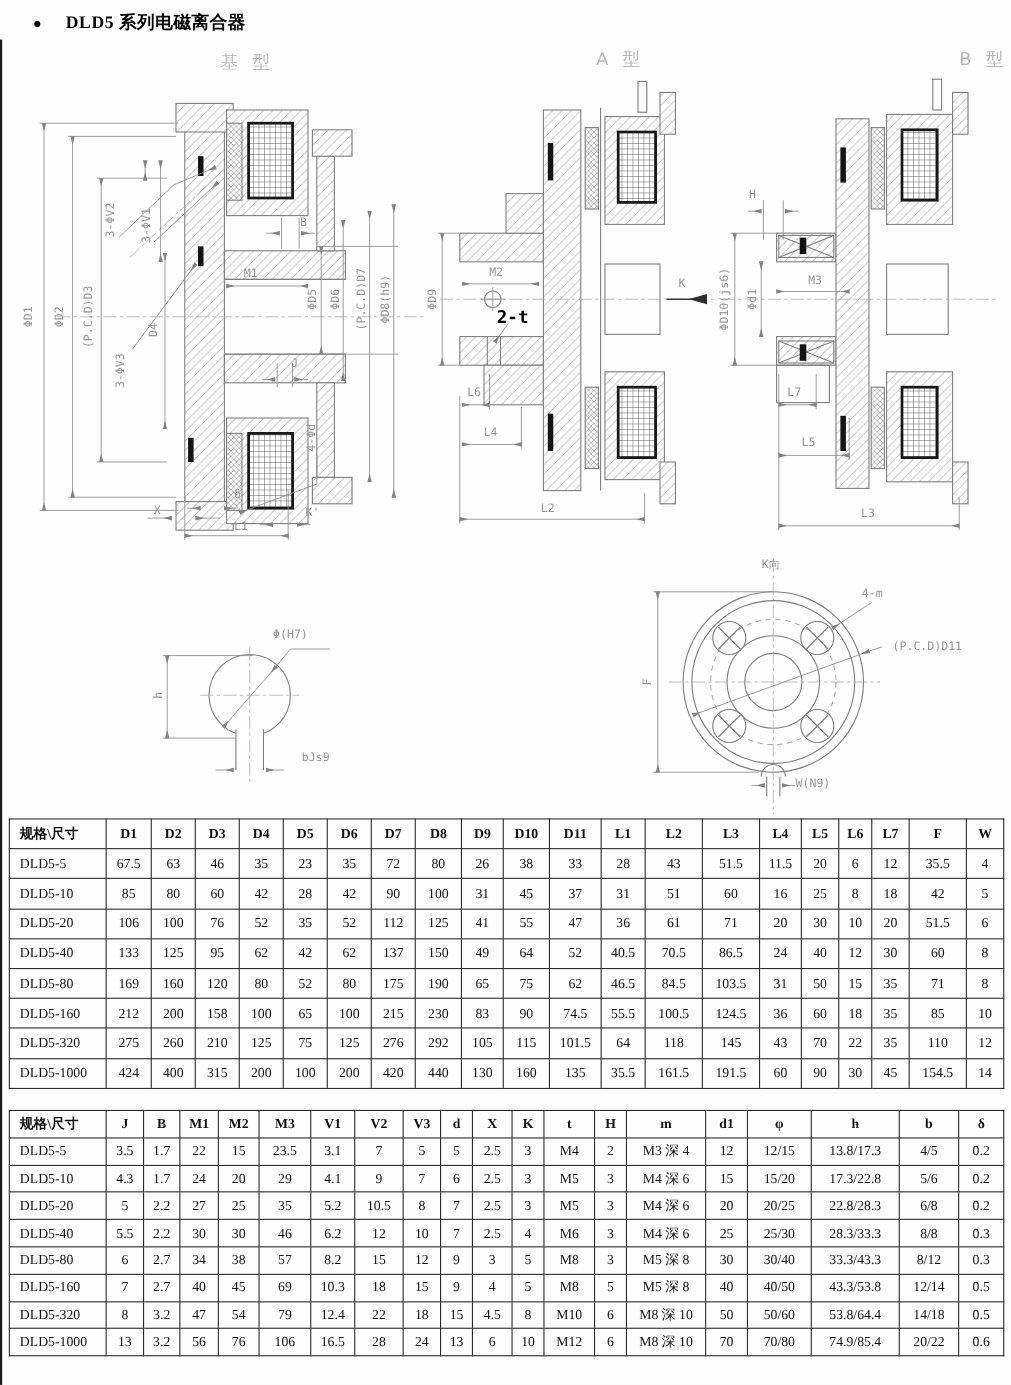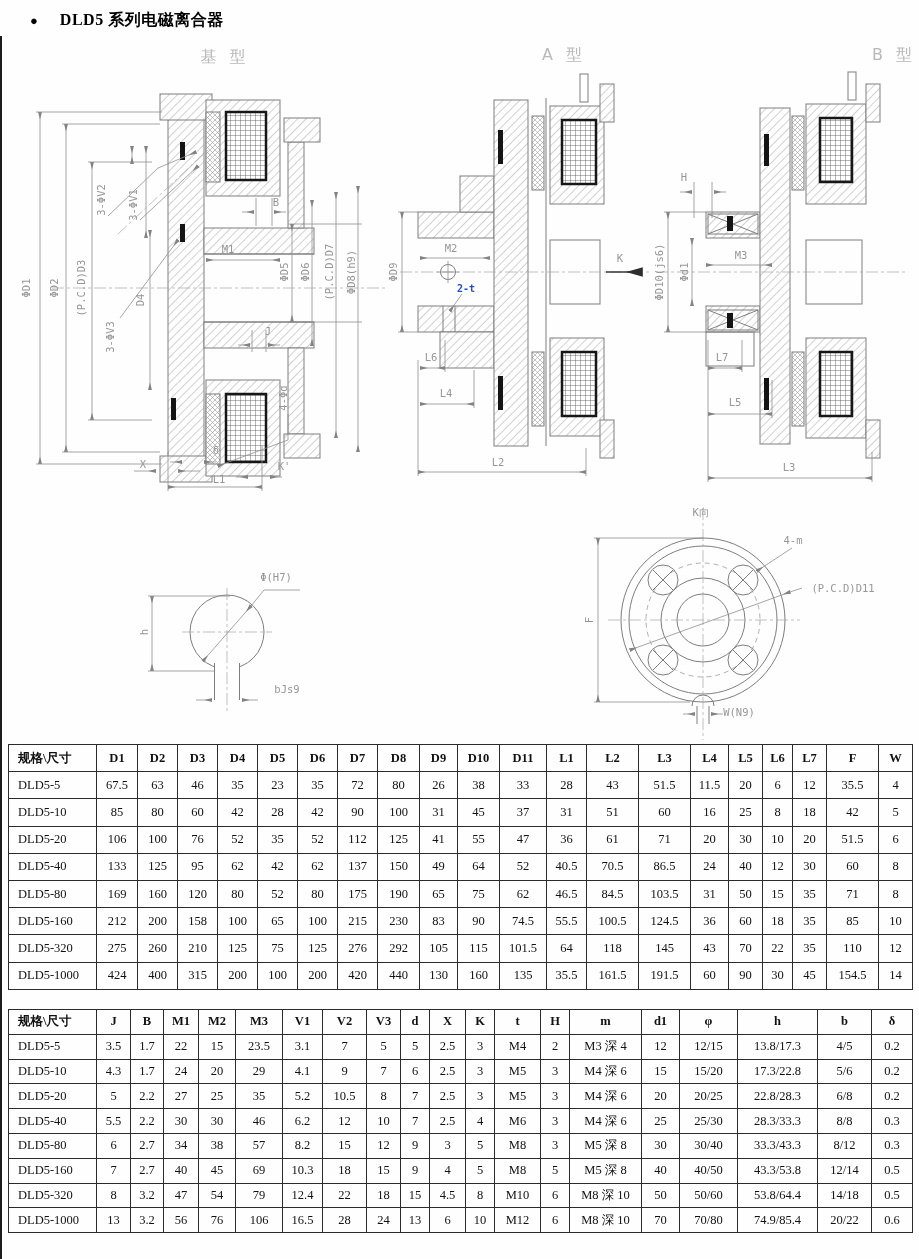--- a/index.html
+++ b/index.html
@@ -7,21 +7,21 @@
         font-family:"Liberation Serif",serif;}
   .left-rule{position:absolute;left:0;top:36px;width:2px;height:1223px;background:#1c1c1c;}
   .title-row{position:absolute;left:30px;top:10px;display:flex;align-items:center;gap:22px;}
   .bullet{font-size:13px;color:#000;}
   .title{font-size:16px;font-weight:bold;color:#000;letter-spacing:.5px;}
   .tl{position:absolute;font-family:"DejaVu Sans",sans-serif;font-size:16px;color:#b9b9b9;
       letter-spacing:4px;transform:translate(-50%,-50%);white-space:nowrap;margin-left:28px;}
   .dl{position:absolute;font-family:"DejaVu Sans Mono",monospace;font-size:10.5px;color:#979797;
       white-space:nowrap;transform:translate(-50%,-50%);}
   .dl.rot{transform:translate(-50%,-50%) rotate(-90deg);}
-  .dl.dark{color:#1d4ed8;font-weight:bold;font-size:10px;}
+  .dl.dark{color:#000000;font-weight:bold;font-size:16px;}
   svg.draw{position:absolute;left:0;top:0;}
   .p{fill:url(#hat);stroke:#7e7e7e;stroke-width:1;}
   .px{fill:url(#xh);stroke:#7e7e7e;stroke-width:1;}
   .coil{fill:url(#cg);stroke:#171717;stroke-width:2.5;}
   .bb{fill:#141414;stroke:none;}
   .o{fill:none;stroke:#7e7e7e;stroke-width:1;}
   .w{fill:#fff;stroke:none;}
   .d{fill:none;stroke:#8f8f8f;stroke-width:.8;}
   .cl{fill:none;stroke:#a8a8a8;stroke-width:.7;stroke-dasharray:12 3 3 3;}
   .dsh{fill:none;stroke:#9a9a9a;stroke-width:.8;stroke-dasharray:5 4;}
@@ -310,21 +310,21 @@
   <span class="dl" style="left:620px;top:258px">K</span>
 
   <span class="dl" style="left:684px;top:177px">H</span>
   <span class="dl rot" style="left:659px;top:272px">ΦD10(js6)</span>
   <span class="dl rot" style="left:684px;top:272px">Φd1</span>
   <span class="dl" style="left:741px;top:255px">M3</span>
   <span class="dl" style="left:722px;top:357px">L7</span>
   <span class="dl" style="left:735px;top:402px">L5</span>
   <span class="dl" style="left:789px;top:467px">L3</span>
 
-  <span class="dl" style="left:276px;top:577px">Φ(H7)</span>
+  <span class="dl" style="left:264px;top:577px">Φ(H7)</span>
   <span class="dl rot" style="left:144px;top:632px">h</span>
   <span class="dl" style="left:287px;top:689px">bJs9</span>
 
   <span class="dl" style="left:701px;top:513px">K向</span>
   <span class="dl" style="left:793px;top:540px">4-m</span>
   <span class="dl" style="left:843px;top:588px">(P.C.D)D11</span>
   <span class="dl rot" style="left:589px;top:620px">F</span>
   <span class="dl" style="left:739px;top:712px">W(N9)</span>
 
   <table class="t t1" style="top:744px">

